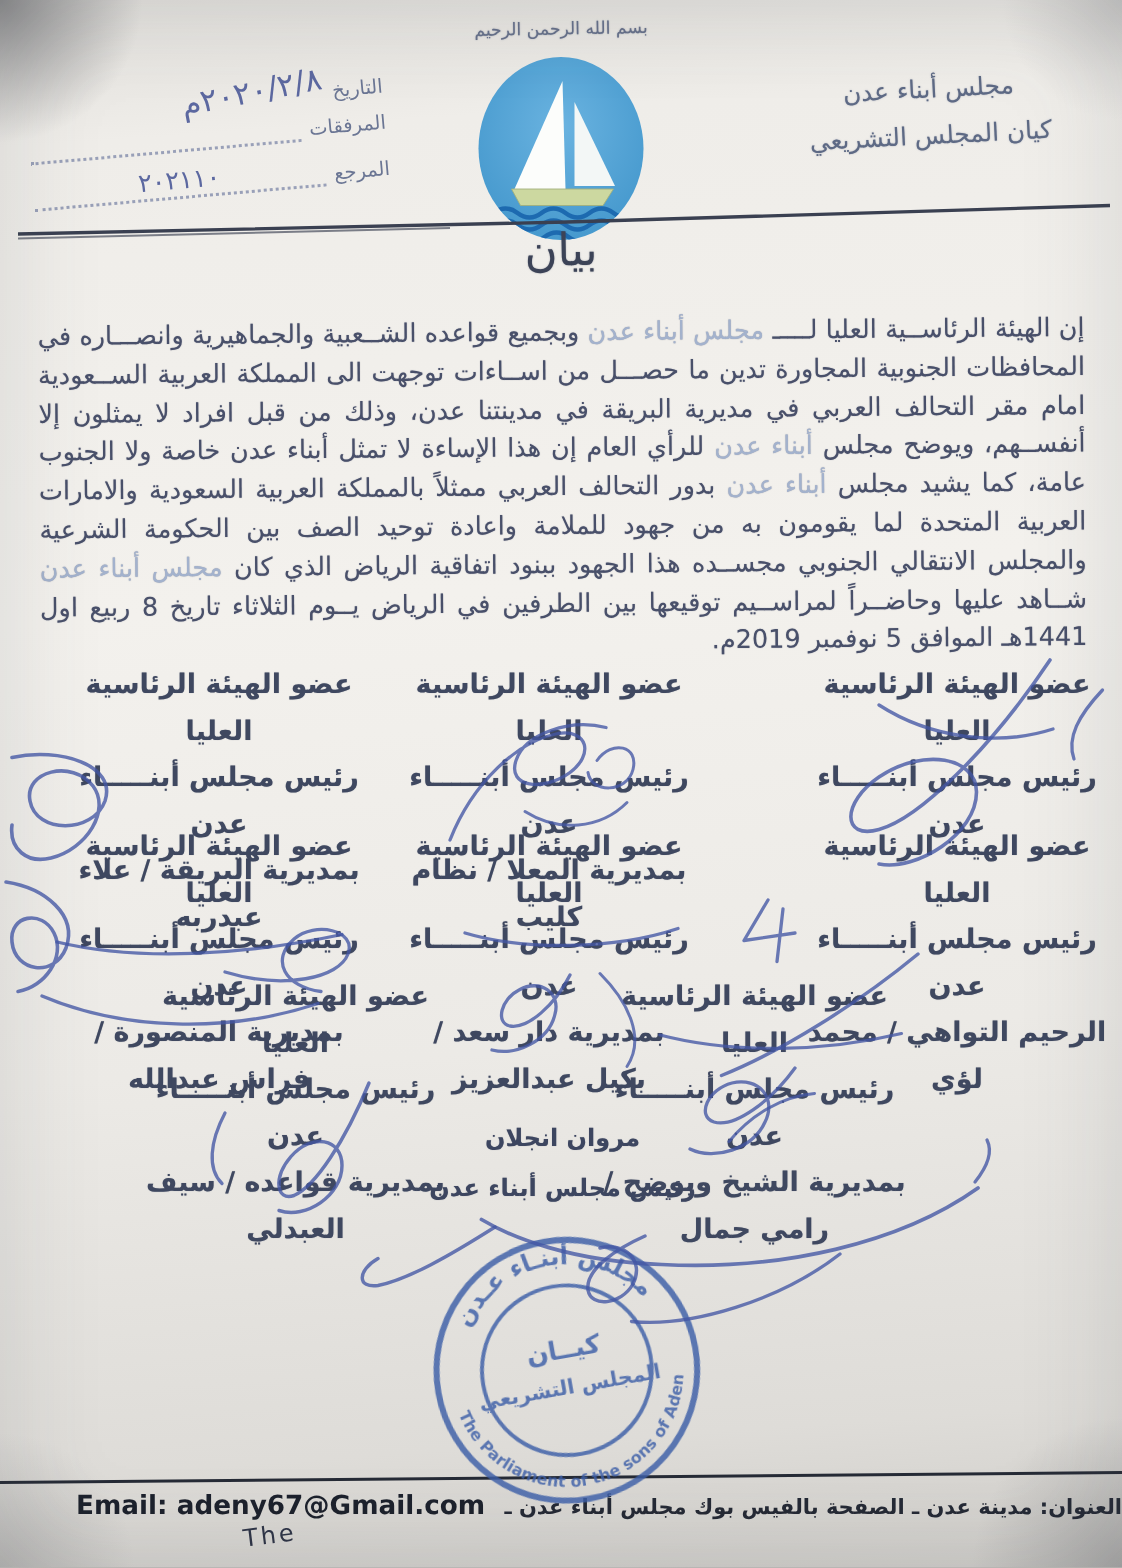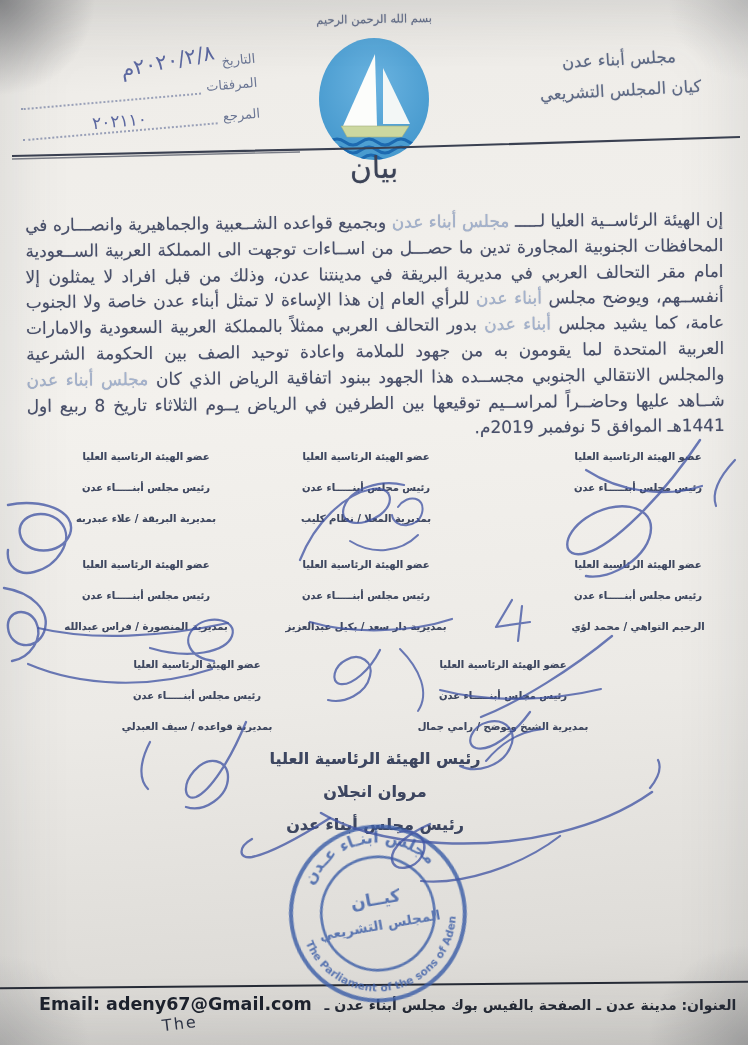--- a/index.html
+++ b/index.html
@@ -53,21 +53,21 @@
 
   .body-par{
     position:absolute;top:193px;right:24px;left:26px;
     direction:rtl;text-align:justify;font-size:17px;line-height:25.8px;
     color:#49506a;transform:rotate(-.5deg);
     text-shadow:0 0 .7px rgba(73,80,106,.5);
   }
   .body-par .faded{color:#a3b2cd;}
 
   .sig-block{position:absolute;width:200px;text-align:center;direction:rtl;
-    color:#3f4860;font-size:10px;font-weight:600;line-height:31px;
+    color:#3f4860;font-size:18px;font-weight:600;line-height:31px;
     text-shadow:0 0 .6px rgba(63,72,96,.45);}
   .sb-r1c1{top:441px;left:538px;}
   .sb-r1c2{top:441px;left:266px;}
   .sb-r1c3{top:441px;left:46px;}
   .sb-r2c1{top:549px;left:538px;}
   .sb-r2c2{top:549px;left:266px;}
   .sb-r2c3{top:549px;left:46px;}
   .sb-r3c1{top:649px;left:392px;width:222px;}
   .sb-r3c2{top:649px;left:86px;width:222px;}
   .president-block{
@@ -77,21 +77,21 @@
   }
 
   .sig-overlay{position:absolute;inset:0;pointer-events:none;z-index:6;}
   .sig-overlay path{fill:none;stroke:#4356a4;stroke-linecap:round;stroke-linejoin:round;opacity:.78;}
 
   .stamp{position:absolute;top:820px;left:282px;width:192px;height:188px;
     transform:rotate(-10deg);opacity:.82;filter:blur(.3px);z-index:4;}
 
   .footer-line{position:absolute;top:984px;left:0;width:748px;border-top:2.5px solid #262b36;transform:rotate(-.5deg);}
   .footer-text{
-    position:absolute;top:994px;left:0;right:0;direction:rtl;text-align:left;
+    position:absolute;top:994px;left:0;right:0;direction:rtl;text-align:right;
     color:#242935;font-size:14px;font-weight:600;padding-left:39px;
   }
   .footer-text .email{direction:ltr;unicode-bidi:embed;font-size:17.5px;font-weight:700;color:#1c212c;margin-right:8px;}
   .the-hand{position:absolute;top:1014px;left:162px;font-size:16px;color:#2e3446;transform:rotate(-7deg);letter-spacing:2px;}
 </style>
 </head>
 <body>
 
 <div class="paper">
 
@@ -185,21 +185,20 @@
     <div>رئيس مجلس أبنـــــاء عدن</div>
     <div>بمديرية الشيخ ويوضح / رامي جمال</div>
   </div>
   <div class="sig-block sb-r3c2">
     <div>عضو الهيئة الرئاسية العليا</div>
     <div>رئيس مجلس أبنـــــاء عدن</div>
     <div>بمديرية قواعده / سيف العبدلي</div>
   </div>
 
   <div class="president-block">
-    <div>رئيس الهيئة الرئاسية العليا</div>
     <div>مروان انجلان</div>
     <div>رئيس مجلس أبناء عدن</div>
   </div>
 
   <svg class="sig-overlay" viewBox="0 0 748 1045">
 
     <path d="M700,440 C660,500 612,546 586,553 C561,560 561,535 586,518 C616,498 651,505 651,528 C651,556 611,581 586,576" stroke-width="2.4"></path>
     <path d="M586,470 C620,492 665,498 702,486" stroke-width="2.2"></path>
     <path d="M735,460 C719,477 711,492 716,506" stroke-width="2.2"></path>
 

